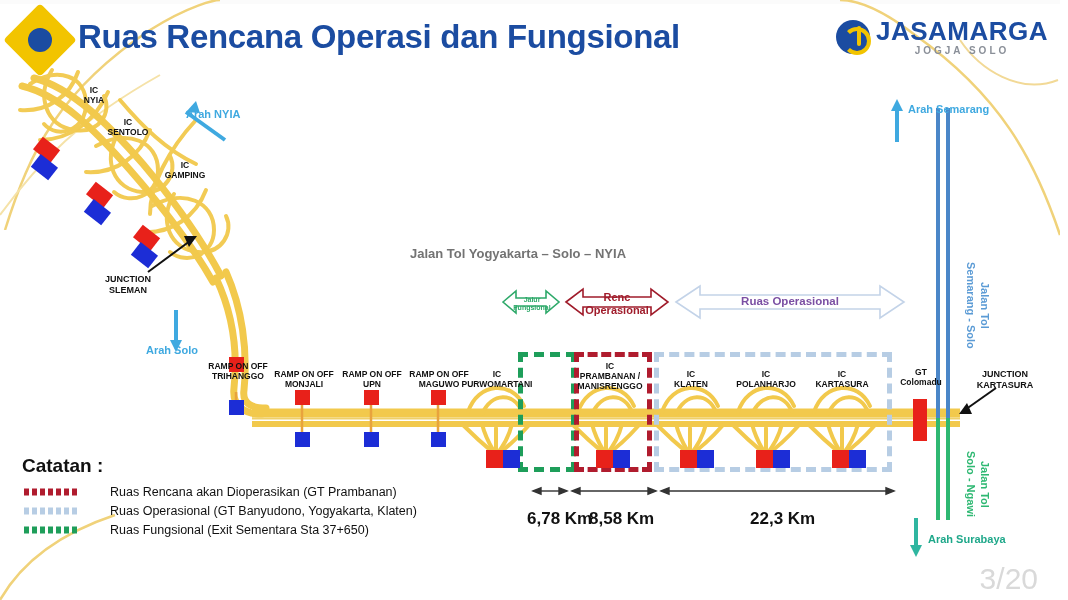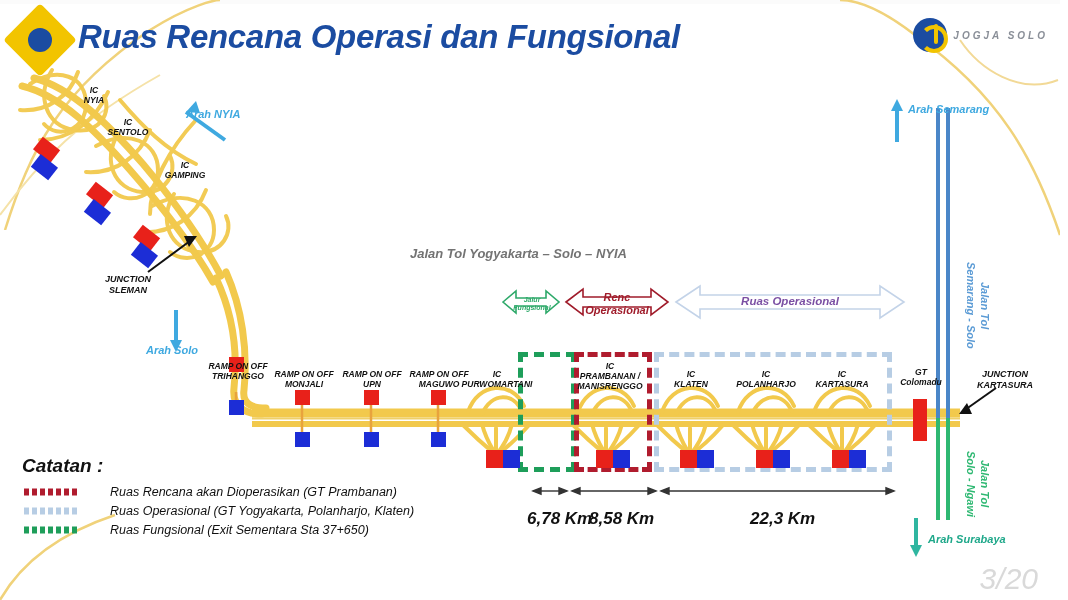--- a/index.html
+++ b/index.html
@@ -1,17 +1,17 @@
 <!DOCTYPE html>
 <html><head>
 <meta charset="utf-8">
 <style>
   html,body{margin:0;padding:0;background:#ffffff;}
   body{font-family:"Liberation Sans",sans-serif;}
-  #stage{position:relative;width:1060px;height:600px;background:#fff;overflow:hidden;font-style:italic;}
+  #stage{position:relative;width:1060px;height:600px;background:#fff;overflow:hidden;}
 
   
   .topline{position:absolute;left:0;top:0;width:1068px;height:4px;background:#fbfbfb;}
   .logo-diamond{position:absolute;left:14px;top:14px;width:52px;height:52px;background:#F2C400;
     transform:rotate(45deg);border-radius:4px;}
   .logo-diamond::after{content:"";position:absolute;left:14px;top:14px;width:24px;height:24px;
     border-radius:50%;background:#1B4CA1;}
   .page-title{position:absolute;left:78px;top:18px;font-size:33px;font-weight:bold;color:#1B4CA1;
     letter-spacing:-0.3px;white-space:nowrap;}
 
@@ -67,20 +67,21 @@
   <svg class="swoosh" style="left:0px;bottom:0px;" width="120" height="90">
     <path d="M0 90 C 20 55, 55 25, 115 5" stroke="#F0D27A" stroke-width="2.5" fill="none"></path>
   </svg>
 
   <div class="logo-diamond"></div>
   <div class="page-title">Ruas Rencana Operasi dan Fungsional</div>
 
   <div class="jm">
     <div class="jm-mark"></div>
     <div class="jm-txt">
+      <div class="jm-name">JASAMARGA</div>
       <div class="jm-sub">JOGJA SOLO</div>
     </div>
   </div>
 
   <svg style="position:absolute;left:0;top:0;" width="1068" height="600">
     <defs>
       <g id="icloop"></g>
     </defs>
 
     <g stroke="#F2C94C" stroke-width="7" fill="none" stroke-linecap="round">
@@ -355,21 +356,21 @@
       <svg class="legend-swatch" viewBox="0 0 60 10">
         <path d="M2 5 H58" stroke="#B01C2E" stroke-width="7" stroke-dasharray="5 3"></path>
       </svg>
       <div class="legend-text">Ruas Rencana akan Dioperasikan (GT Prambanan)</div>
     </div>
 
     <div class="legend-row">
       <svg class="legend-swatch" viewBox="0 0 60 10">
         <path d="M2 5 H58" stroke="#B7CDE4" stroke-width="7" stroke-dasharray="5 3"></path>
       </svg>
-      <div class="legend-text">Ruas Operasional (GT Yogyakarta, Polanharjo, Klaten)</div>
+      <div class="legend-text">Ruas Operasional (GT Banyudono, Yogyakarta, Klaten)</div>
     </div>
 
     <div class="legend-row">
       <svg class="legend-swatch" viewBox="0 0 60 10">
         <path d="M2 5 H58" stroke="#1E9E5A" stroke-width="7" stroke-dasharray="5 3"></path>
       </svg>
       <div class="legend-text">Ruas Fungsional (Exit Sementara Sta 37+650)</div>
     </div>
   </div>
 

